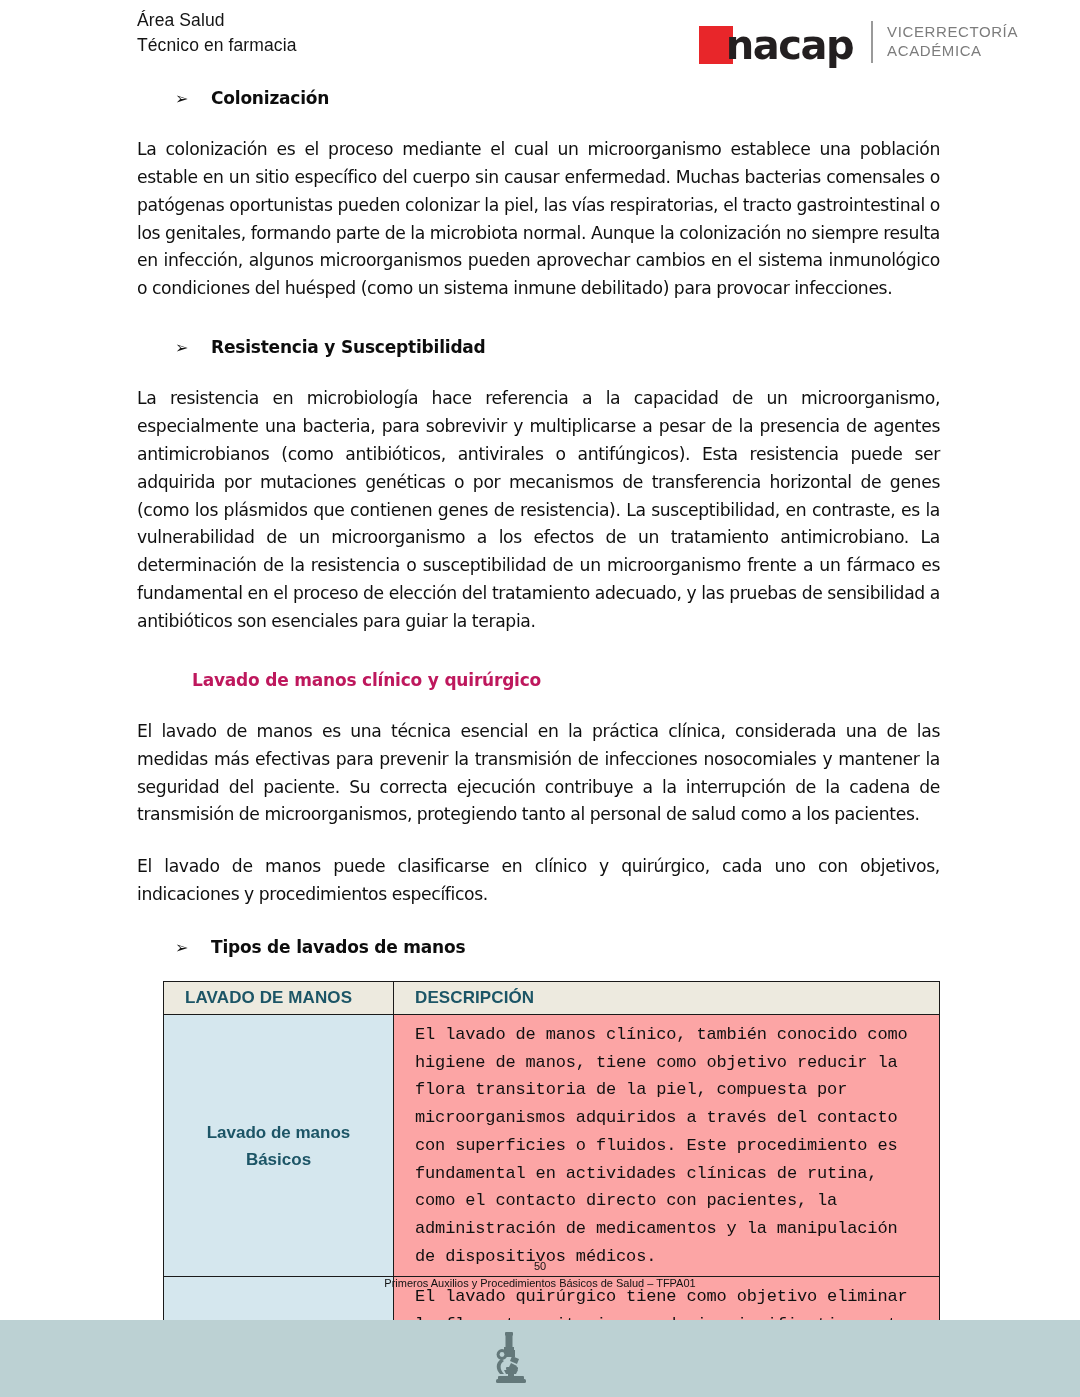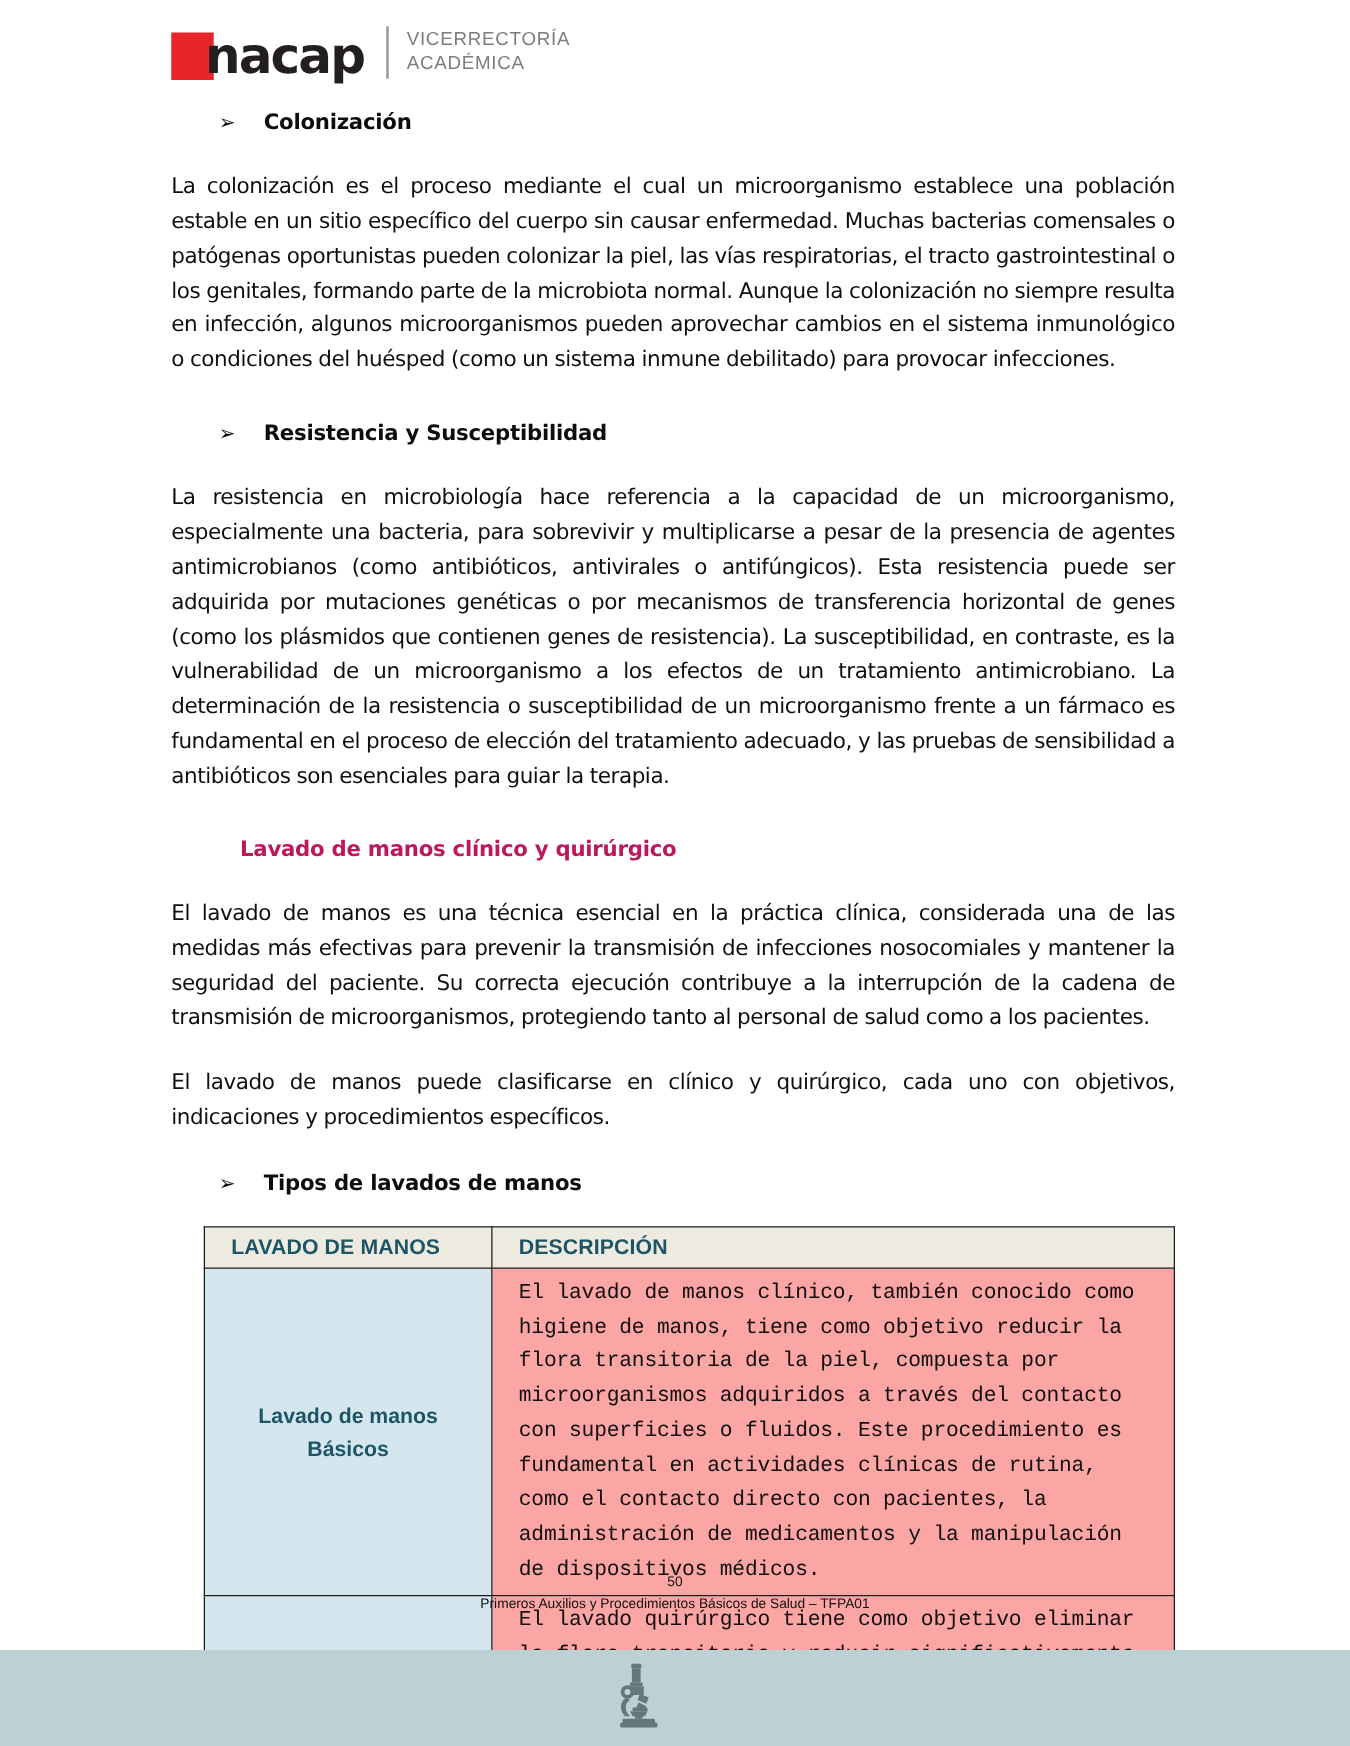--- a/index.html
+++ b/index.html
@@ -224,20 +224,24 @@
     opacity: 0.92;
     margin-left: -60px;
   }
 </style>
 </head>
 <body>
 
 <div class="page">
 
   <div class="doc-header">
+    <div class="header-lines">
+      <div>Área Salud</div>
+      <div>Técnico en farmacia</div>
+    </div>
 
     <div class="logo">
       <div class="logo-mark">
         <span class="logo-square"></span>
         <span class="logo-word">nacap</span>
       </div>
       <div class="logo-divider"></div>
       <div class="logo-sub">
         <div>VICERRECTORÍA</div>
         <div>ACADÉMICA</div>

